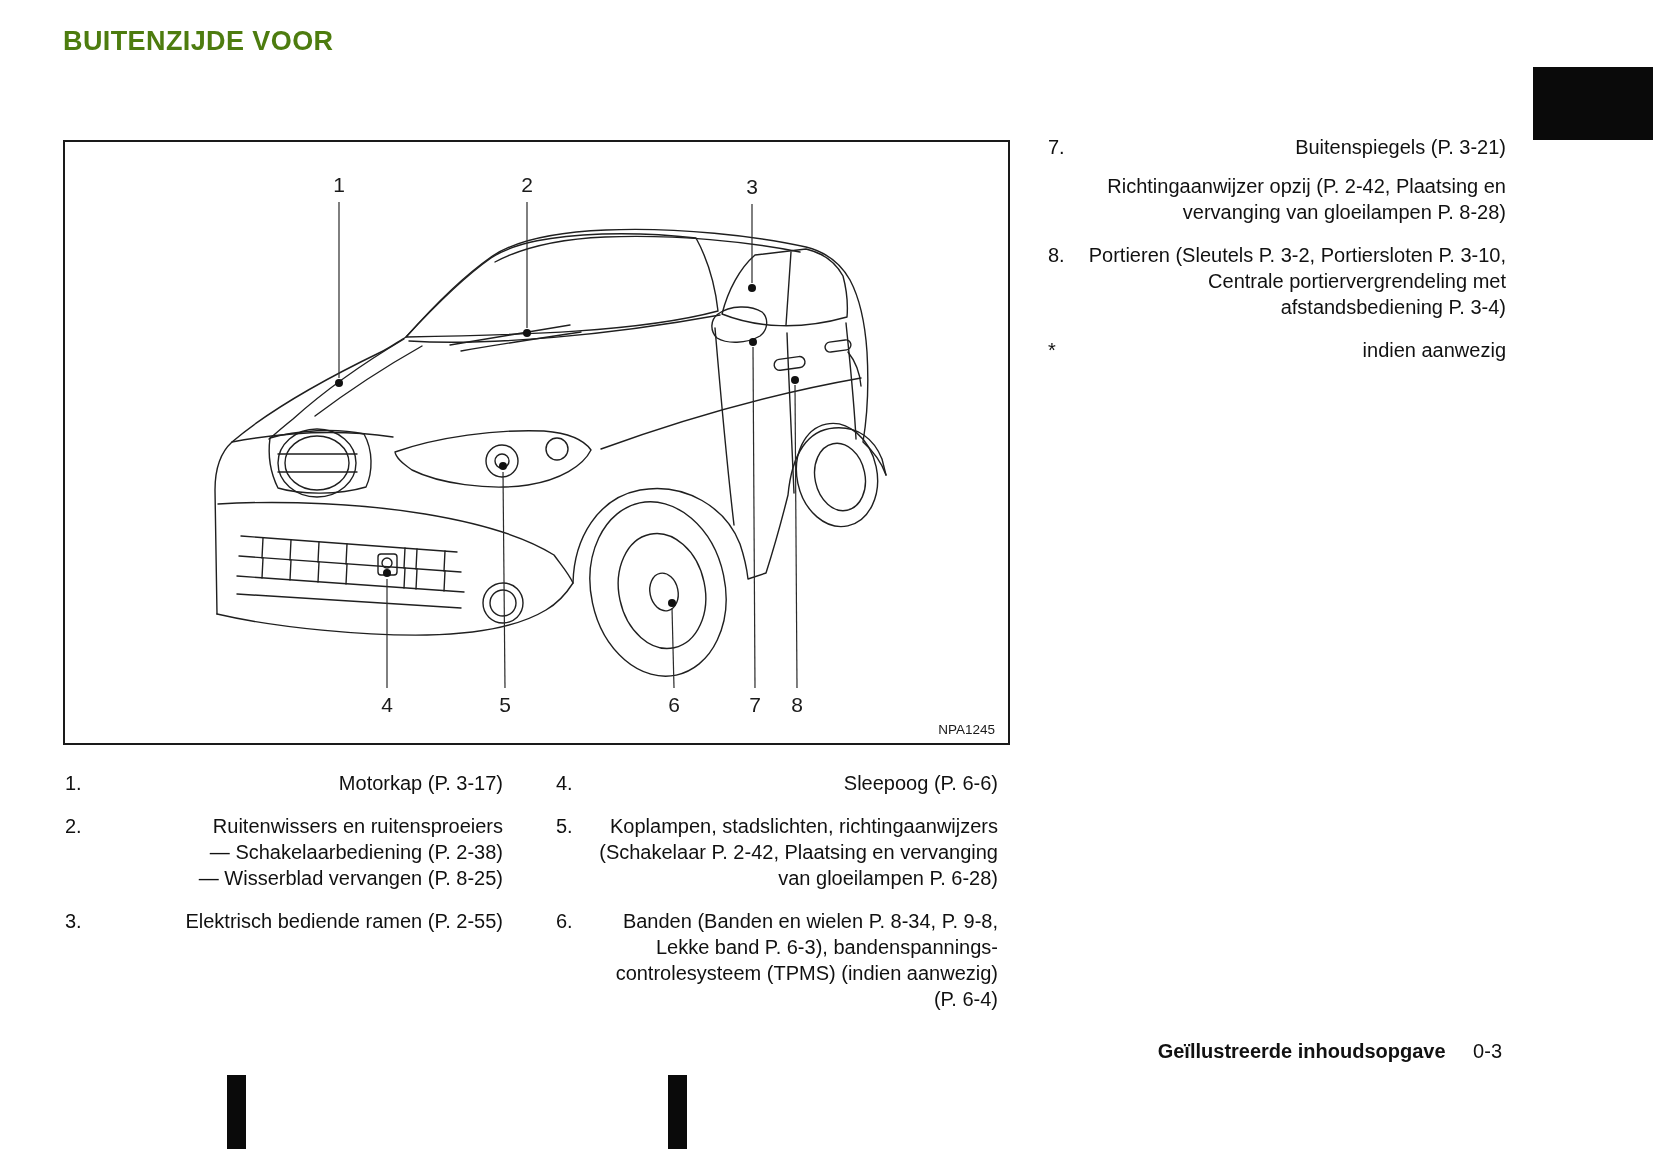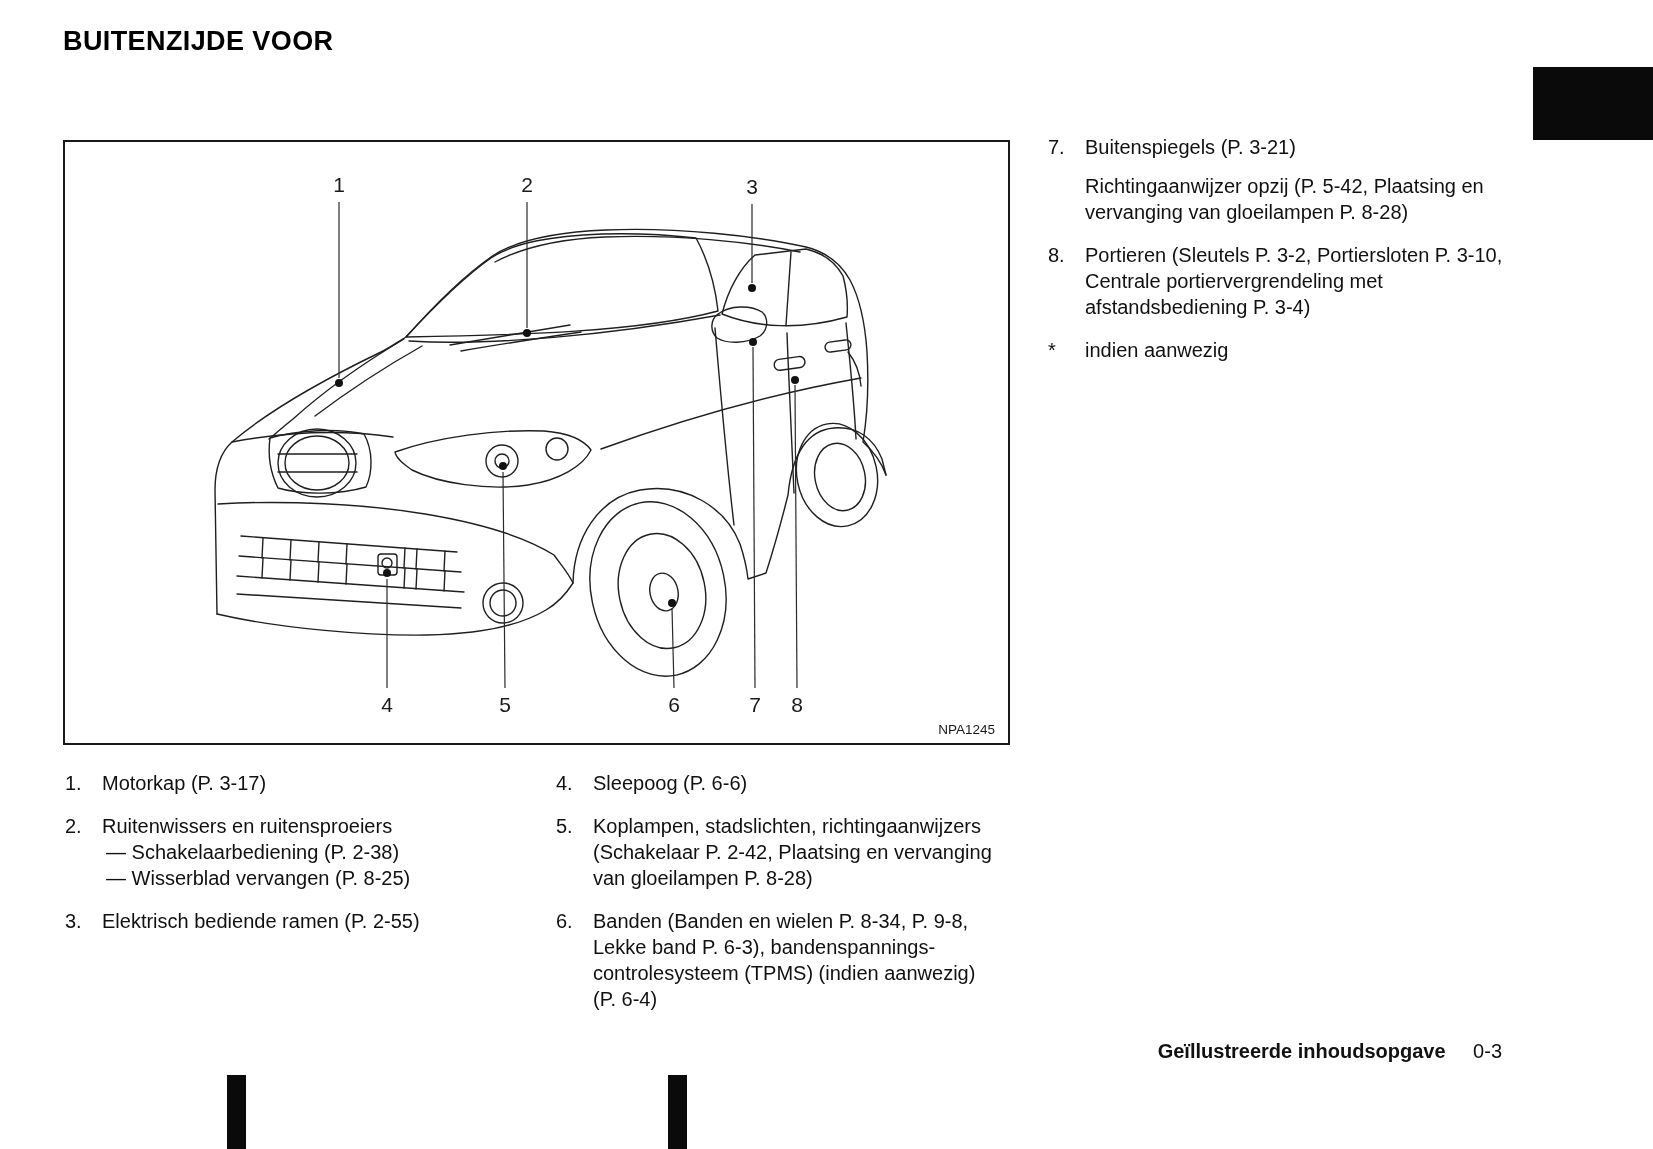--- a/index.html
+++ b/index.html
@@ -2,41 +2,41 @@
 <html><head>
 <meta charset="utf-8">
 <style>
   html,body{margin:0;padding:0;}
   body{
     width:1653px;height:1149px;position:relative;background:#ffffff;
     font-family:"Liberation Sans", sans-serif;color:#111;overflow:hidden;
   }
   .page-title{
     position:absolute;left:63px;top:26px;margin:0;
-    font-size:27px;font-weight:700;letter-spacing:.4px;color:#000000;
+    font-size:27px;font-weight:700;letter-spacing:.4px;color:#4d7c0f;
   }
   .black-tab{
     position:absolute;right:0;top:67px;width:120px;height:73px;background:#0a0a0a;
   }
   .diagram-frame{
     position:absolute;left:63px;top:140px;width:947px;height:605px;
     border:2px solid #1a1a1a;box-sizing:border-box;background:#fff;
   }
   .diagram-frame svg{display:block;}
   svg text{font-family:"Liberation Sans", sans-serif;fill:#1a1a1a;}
   .callout-num{font-size:21px;text-anchor:middle;}
   .img-code{font-size:13.5px;text-anchor:end;}
 
   .legend{position:absolute;font-size:20px;line-height:1.3;color:#111;}
   .legend-right{left:1048px;top:134px;width:458px;}
   .legend-left{left:65px;top:770px;width:438px;}
   .legend-middle{left:556px;top:770px;width:442px;}
   .legend-item{display:flex;margin-bottom:17px;}
   .legend-item .num{flex:0 0 37px;width:37px;}
-  .legend-item .txt{flex:1;}
+  .legend-item .txt{flex:1;text-align:right;}
   .legend-item .subpara{margin-top:13px;}
   .legend-item .sub{margin-left:4px;}
 
   .footer{
     position:absolute;right:151px;top:1040px;font-size:20px;white-space:nowrap;
   }
   .footer .footer-label{font-weight:700;}
   .footer .footer-page{margin-left:22px;font-weight:400;text-align:center;}
   .print-mark{position:absolute;width:19px;height:74px;background:#0a0a0a;bottom:0;}
   .print-mark.m1{left:227px;}
@@ -157,21 +157,21 @@
 
     <text class="img-code" x="930" y="592">NPA1245</text>
   </svg>
 </div>
 
 <div class="legend legend-right">
   <div class="legend-item">
     <span class="num">7.</span>
     <div class="txt">
       <div>Buitenspiegels (P. 3-21)</div>
-      <div class="subpara">Richtingaanwijzer opzij (P. 5-42, Plaatsing en vervanging van gloeilampen P. 8-28)</div>
+      <div class="subpara">Richtingaanwijzer opzij (P. 2-42, Plaatsing en vervanging van gloeilampen P. 8-28)</div>
     </div>
   </div>
   <div class="legend-item">
     <span class="num">8.</span>
     <div class="txt">Portieren (Sleutels P. 3-2, Portiersloten P. 3-10, Centrale portiervergrendeling met afstandsbediening P. 3-4)</div>
   </div>
   <div class="legend-item">
     <span class="num">*</span>
     <div class="txt">indien aanwezig</div>
   </div>
@@ -196,21 +196,21 @@
   </div>
 </div>
 
 <div class="legend legend-middle">
   <div class="legend-item">
     <span class="num">4.</span>
     <div class="txt">Sleepoog (P. 6-6)</div>
   </div>
   <div class="legend-item">
     <span class="num">5.</span>
-    <div class="txt">Koplampen, stadslichten, richtingaanwijzers (Schakelaar P. 2-42, Plaatsing en vervanging van gloeilampen P. 8-28)</div>
+    <div class="txt">Koplampen, stadslichten, richtingaanwijzers (Schakelaar P. 2-42, Plaatsing en vervanging van gloeilampen P. 6-28)</div>
   </div>
   <div class="legend-item">
     <span class="num">6.</span>
     <div class="txt">Banden (Banden en wielen P. 8-34, P. 9-8, Lekke band P. 6-3), bandenspannings-controlesysteem (TPMS) (indien aanwezig) (P. 6-4)</div>
   </div>
 </div>
 
 <div class="footer">
   <span class="footer-label">Geïllustreerde inhoudsopgave</span>
   <span class="footer-page">0-3</span>

